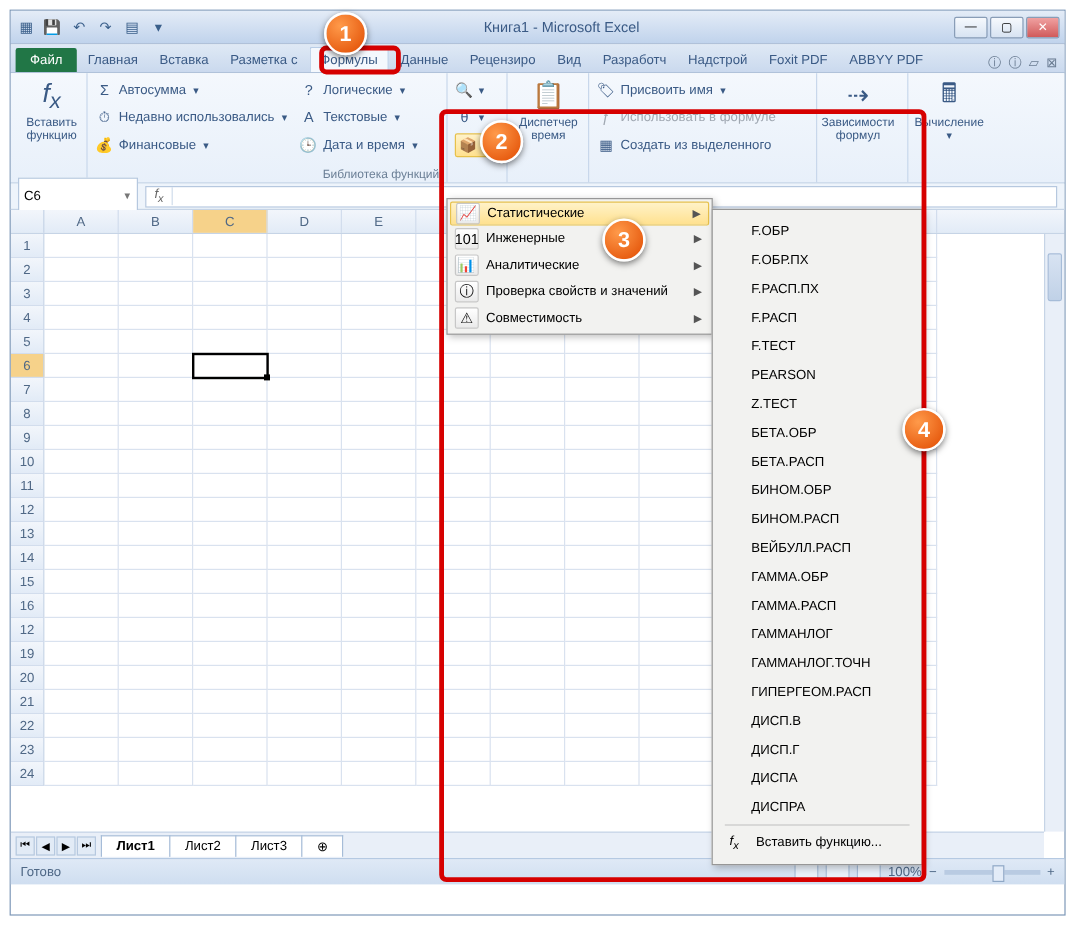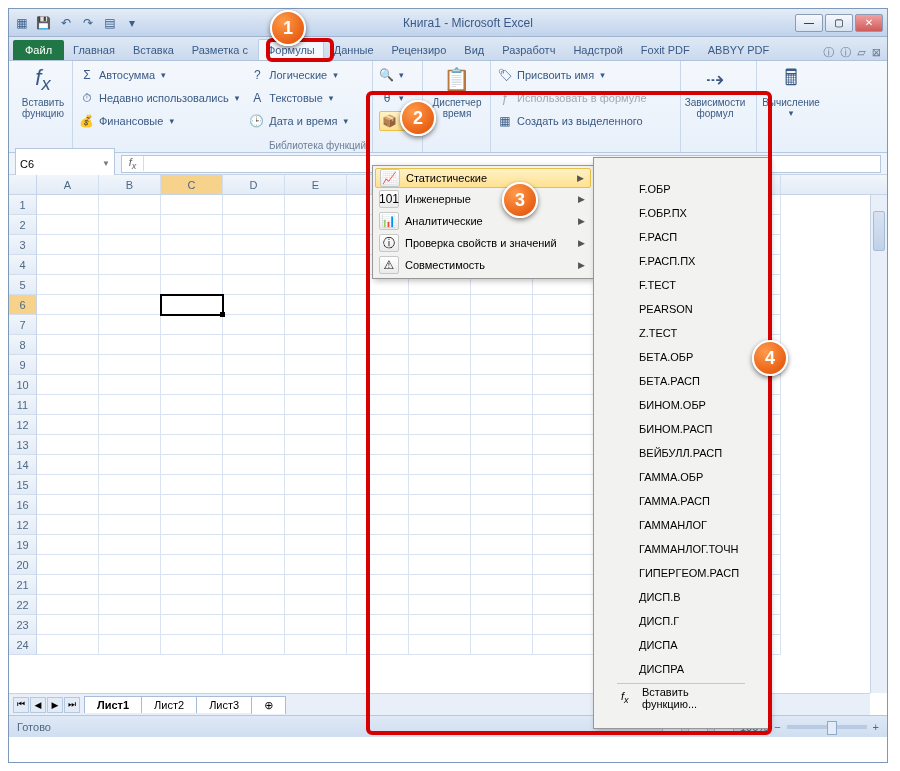--- a/index.html
+++ b/index.html
@@ -48,37 +48,37 @@
 .cell.sel { outline: 2px solid #000; outline-offset: -1px; position: relative; }
 .cell.sel::after { content: ""; position: absolute; right: -3px; bottom: -3px; width: 5px; height: 5px; background: #000; }
 
 .vscroll { position: absolute; right: 0; top: 20px; bottom: 22px; width: 17px; background: #e9eff8; border-left: 1px solid #c6d4e6; }
 .vscroll .thumb { height: 40px; margin: 16px 2px 0; background: linear-gradient(#d8e3f2,#c0d1e7); border: 1px solid #a6bcd8; border-radius: 2px; }
 .hscroll { position: absolute; left: 0; right: 17px; bottom: 0; height: 22px; background: #e9eff8; border-top: 1px solid #c6d4e6; display: flex; align-items: center; }
 .sheet-tab { font-size: 11px; padding: 2px 12px; background: #fff; border: 1px solid #a6bcd8; border-bottom: none; margin-right: -1px; }
 .sheet-tab.active { font-weight: bold; }
 .sheet-nav { display: flex; gap: 1px; padding: 0 4px; }
 .sheet-nav .nb { width: 16px; height: 16px; background: #e2ebf6; border: 1px solid #b6c8df; font-size: 9px; display: flex; align-items: center; justify-content: center; }
-.sheetrow { display: flex; align-items: center; }
+.sheetrow { display: flex; }
 
 .statusbar { height: 22px; background: linear-gradient(#dfe9f6,#cfdef0); border-top: 1px solid #b5c9e2; display: flex; align-items: center; font-size: 11px; color: #4f6886; padding: 0 8px; }
 .statusbar .right { margin-left: auto; display: flex; align-items: center; gap: 6px; }
 .viewbtn { width: 20px; height: 16px; border: 1px solid #a6bcd8; background: #eaf1fa; }
 .zoom-slider { width: 80px; height: 4px; background: #b9cbe2; position: relative; }
 .zoom-slider::after { content: ""; position: absolute; left: 50%; top: -4px; width: 8px; height: 12px; background: #e3ecf8; border: 1px solid #8fa8c6; }
 
 
 .dd-menu { position: absolute; background: #f2f2f0; border: 1px solid #979797; box-shadow: 2px 2px 6px rgba(0,0,0,.25); font-size: 11px; }
 .dd-cat { left: 372px; top: 165px; width: 222px; padding: 2px; }
 .dd-cat .mi { display: flex; align-items: center; height: 22px; padding: 0 16px 0 4px; position: relative; }
 .dd-cat .mi .icn { width: 20px; height: 18px; margin-right: 6px; display: flex; align-items: center; justify-content: center; font-size: 12px; border: 1px solid #c7c7c7; border-radius: 2px; background: linear-gradient(#fff,#eaeaea); }
 .dd-cat .mi .arr { position: absolute; right: 6px; font-size: 9px; color: #555; }
 .dd-cat .mi.hl { background: linear-gradient(#fff2c8,#ffe18f); border: 1px solid #e7c14a; border-radius: 2px; height: 20px; }
 
-.dd-func { left: 593px; top: 157px; width: 176px; max-height: 572px; padding: 19px; }
+.dd-func { left: 593px; top: 174px; width: 176px; max-height: 572px; padding: 6px; }
 .dd-func .mi { height: 24px; display: flex; align-items: center; padding: 0 8px 0 26px; }
 .dd-func .sep { height: 1px; background: #c7c7c7; margin: 2px 4px; }
 .dd-func .mi.fx { padding-left: 8px; }
 .dd-func .mi.fx .icn { width: 18px; margin-right: 4px; font-style: italic; font-size: 11px; }
 
 
 .callout { position: absolute; width: 36px; height: 36px; border-radius: 50%; background: radial-gradient(circle at 35% 30%, #ff9a4a, #e04a00); border: 2px solid #fff; box-shadow: 0 2px 5px rgba(0,0,0,.5); color: #fff; font-size: 18px; font-weight: bold; display: flex; align-items: center; justify-content: center; z-index: 20; }
 .redbox { position: absolute; border: 4px solid #d60000; border-radius: 6px; z-index: 15; pointer-events: none; }
 .rb-tab { left: 266px; top: 38px; width: 68px; height: 24px; }
 .rb-big { left: 366px; top: 91px; width: 406px; height: 644px; }
@@ -664,22 +664,22 @@
     <div class="mi">
       <span class="icn">⚠</span>
       <span>Совместимость</span>
       <span class="arr">▶</span>
     </div>
   </div>
 
 <div class="dd-menu dd-func" id="ddfunc">
     <div class="mi">F.ОБР</div>
     <div class="mi">F.ОБР.ПХ</div>
+    <div class="mi">F.РАСП.ПХ</div>
     <div class="mi">F.РАСП</div>
-    <div class="mi">F.РАСП.ПХ</div>
     <div class="mi">F.ТЕСТ</div>
     <div class="mi">PEARSON</div>
     <div class="mi">Z.ТЕСТ</div>
     <div class="mi">БЕТА.ОБР</div>
     <div class="mi">БЕТА.РАСП</div>
     <div class="mi">БИНОМ.ОБР</div>
     <div class="mi">БИНОМ.РАСП</div>
     <div class="mi">ВЕЙБУЛЛ.РАСП</div>
     <div class="mi">ГАММА.ОБР</div>
     <div class="mi">ГАММА.РАСП</div>

